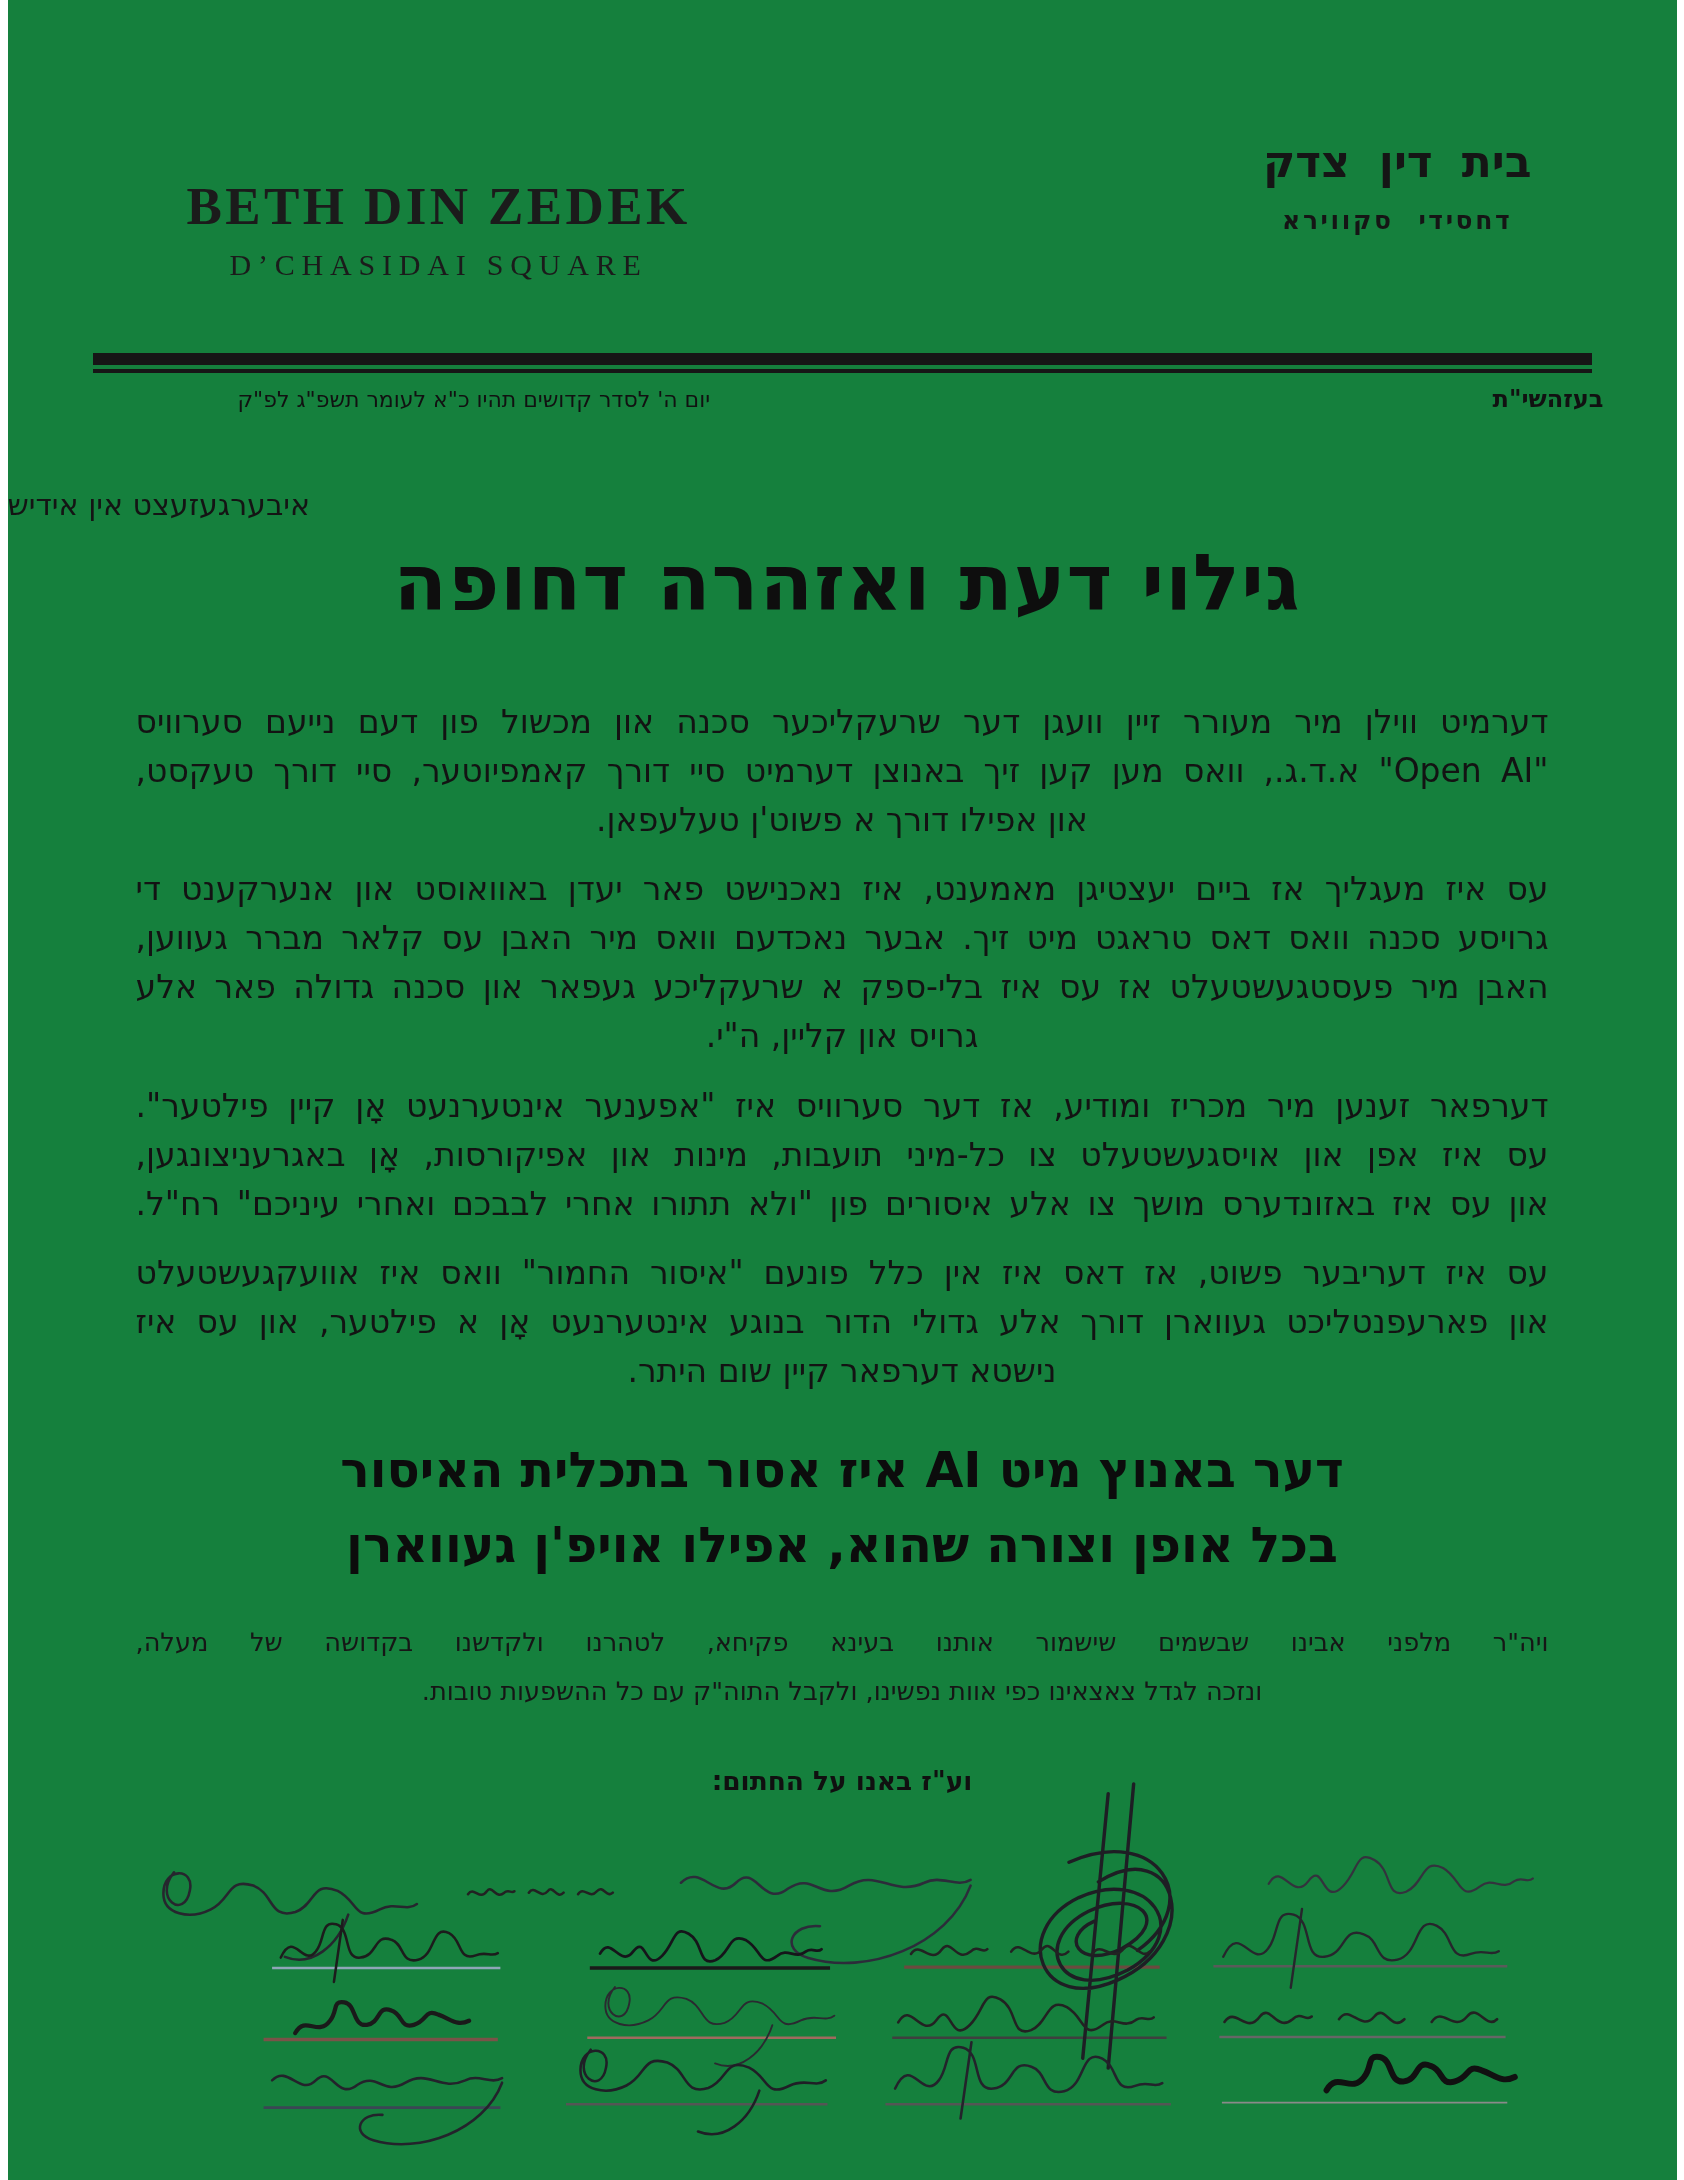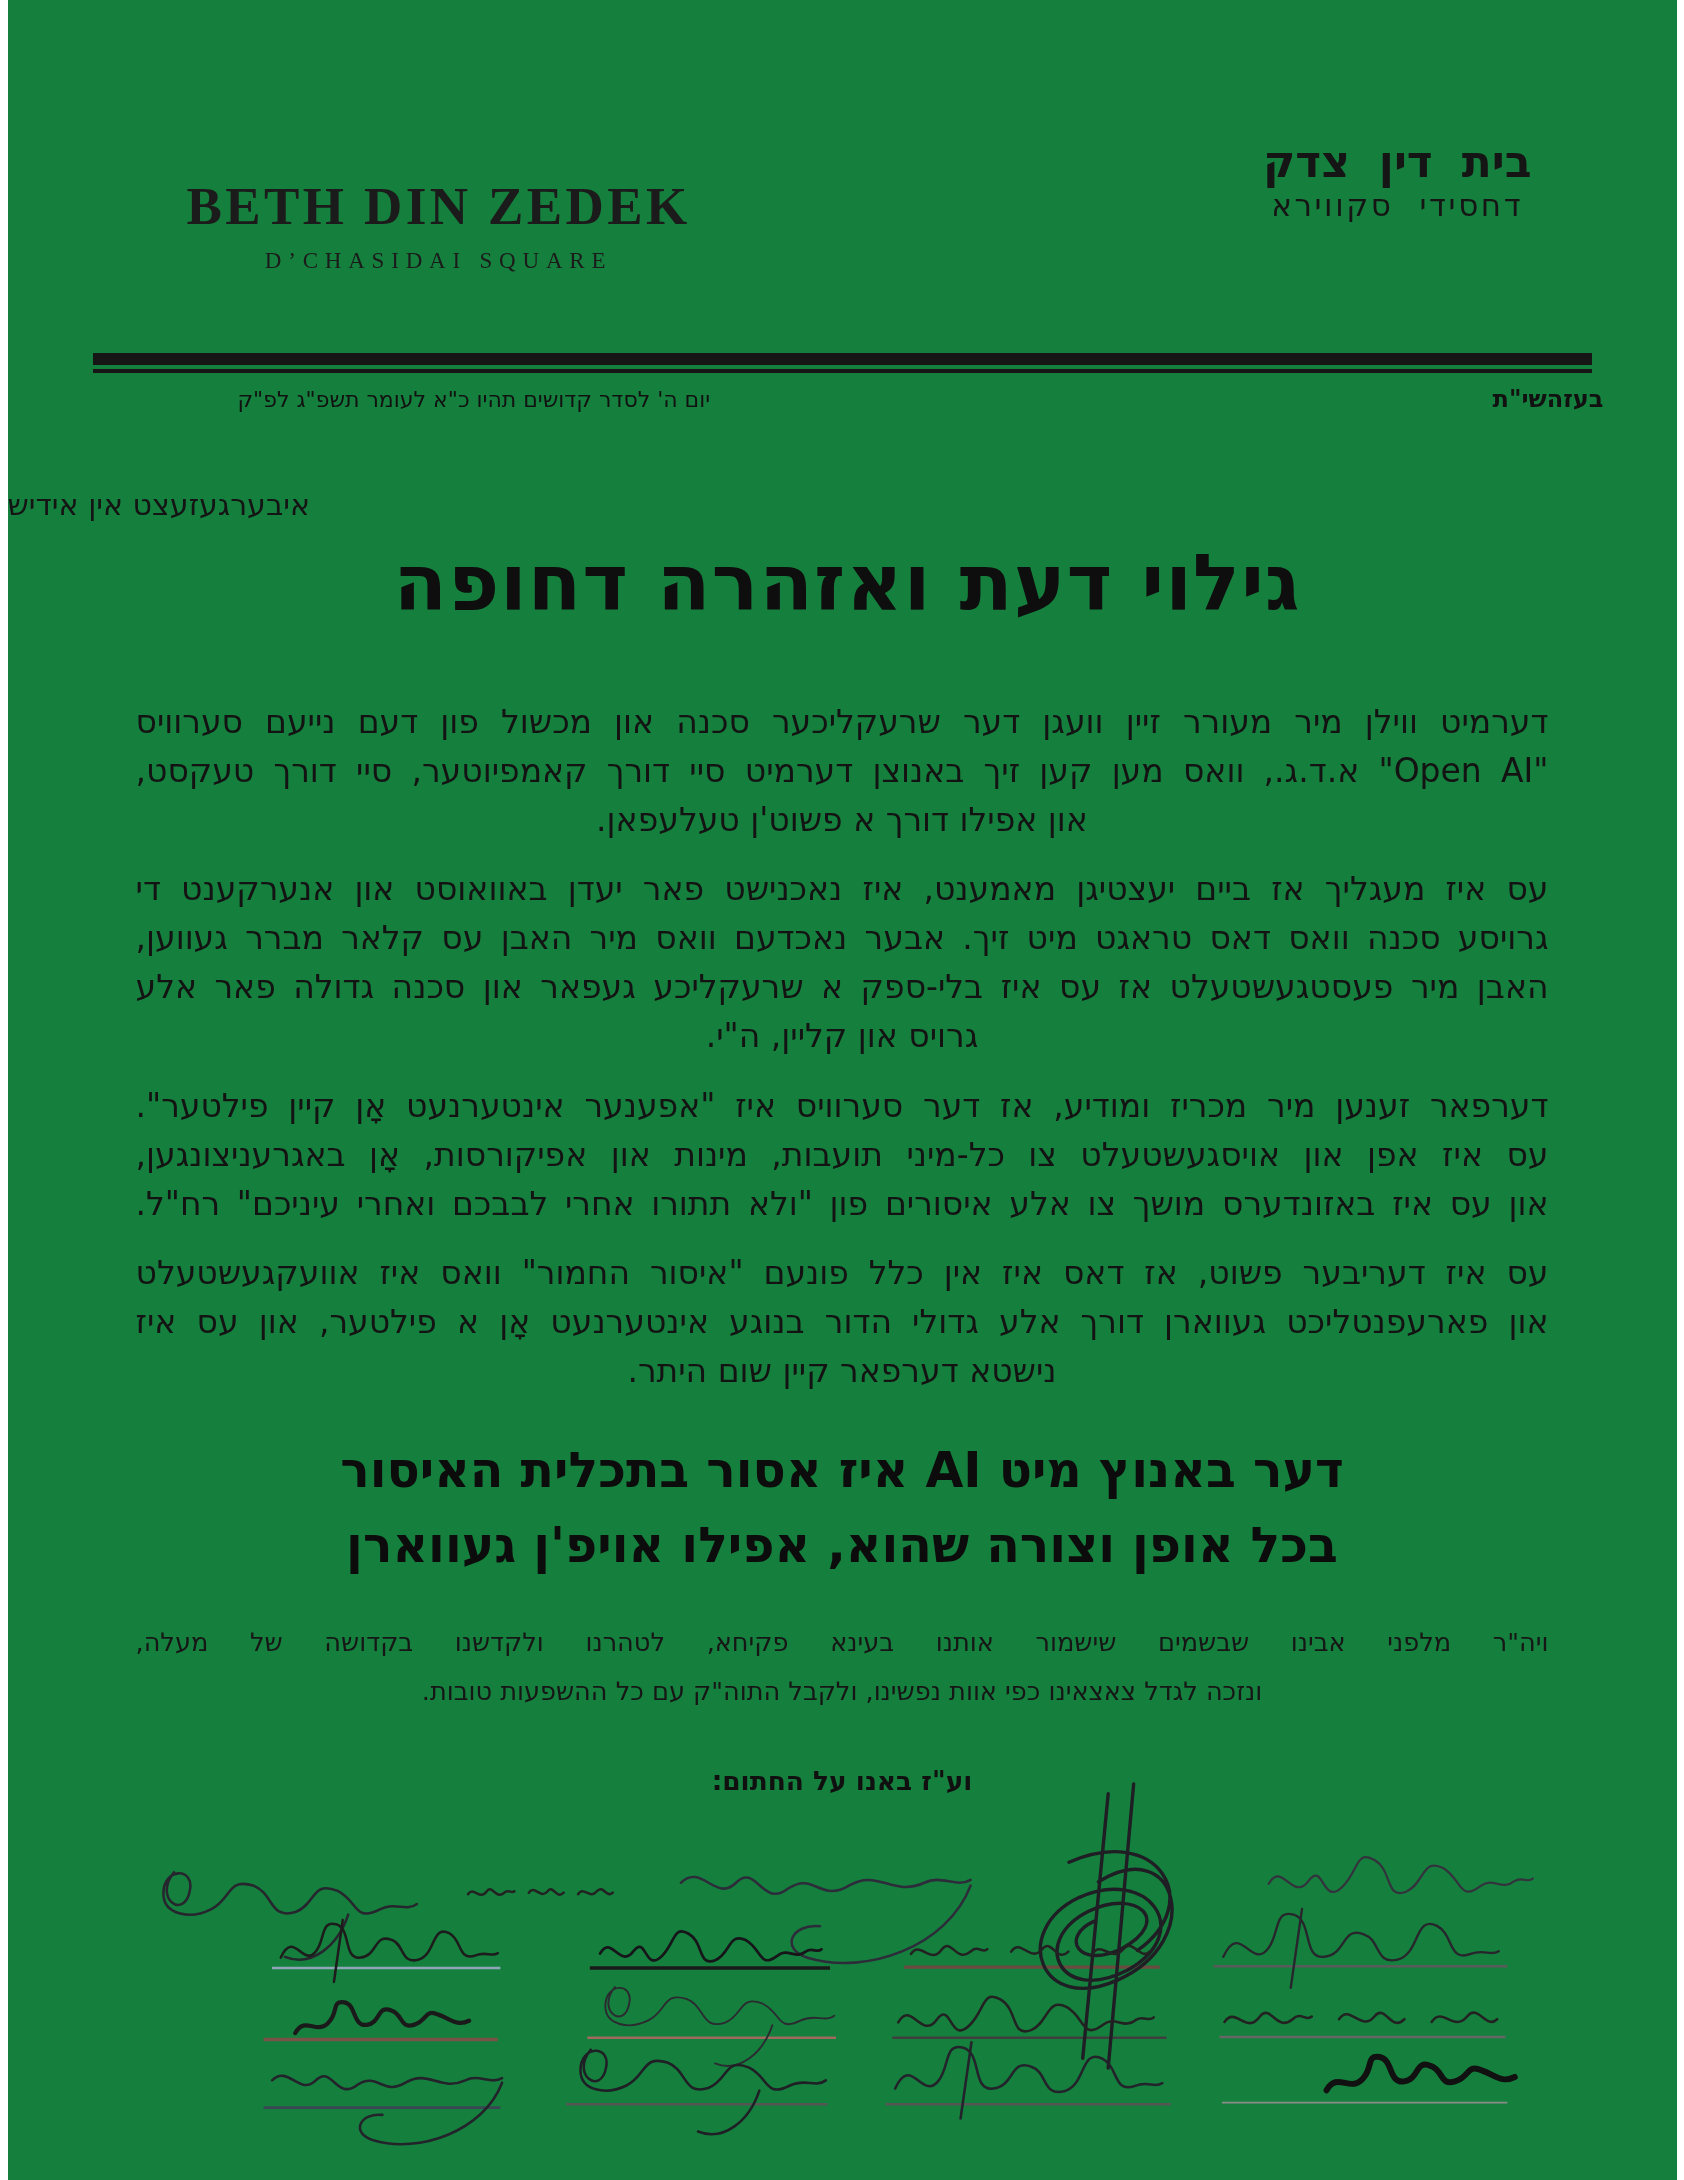--- a/index.html
+++ b/index.html
@@ -10,24 +10,24 @@
     background:#15803d;
     color:#111;
     font-family:"DejaVu Sans",sans-serif;
     overflow:hidden;
     direction:rtl;
   }
   
   .header{position:absolute;top:128px;left:85px;right:85px;height:213px;direction:ltr;}
   .logo-en{position:absolute;left:94px;top:51px;text-align:center;direction:ltr;color:#1b1b1b;}
   .logo-en .l1{font-family:"Liberation Serif",serif;font-weight:700;font-size:53px;letter-spacing:3.4px;line-height:1.05;}
-  .logo-en .l2{font-family:"Liberation Serif",serif;font-weight:400;font-size:23px;letter-spacing:6.8px;margin-top:13.6px;}
+  .logo-en .l2{font-family:"Liberation Serif",serif;font-weight:400;font-size:30px;letter-spacing:6.8px;margin-top:13.6px;}
   .logo-he{position:absolute;right:60px;top:10.2px;text-align:center;direction:rtl;color:#151515;}
   .logo-he .l1{font-weight:700;font-size:44px;word-spacing:13.6px;line-height:1.1;}
-  .logo-he .l2{font-weight:400;font-size:31px;letter-spacing:2.6px;word-spacing:13.6px;}
+  .logo-he .l2{font-weight:700;font-size:25px;letter-spacing:2.6px;word-spacing:13.6px;margin-top:19px;}
   
   .rule{position:absolute;top:353px;left:85px;right:85px;}
   .rule .thick{height:12px;background:#161616;}
   .rule .thin{height:3.4px;background:#161616;margin-top:4.3px;}
   
   .dateline{position:absolute;top:385px;left:85px;right:73px;display:flex;justify-content:space-between;align-items:baseline;direction:rtl;padding-left:145px;}
   .dateline .blessing{font-weight:700;font-size:24px;}
   .dateline .date{font-size:22px;}
   
   .subtitle{position:absolute;top:487px;left:0;right:0;text-align:left;font-size:30px;color:#141414;}

